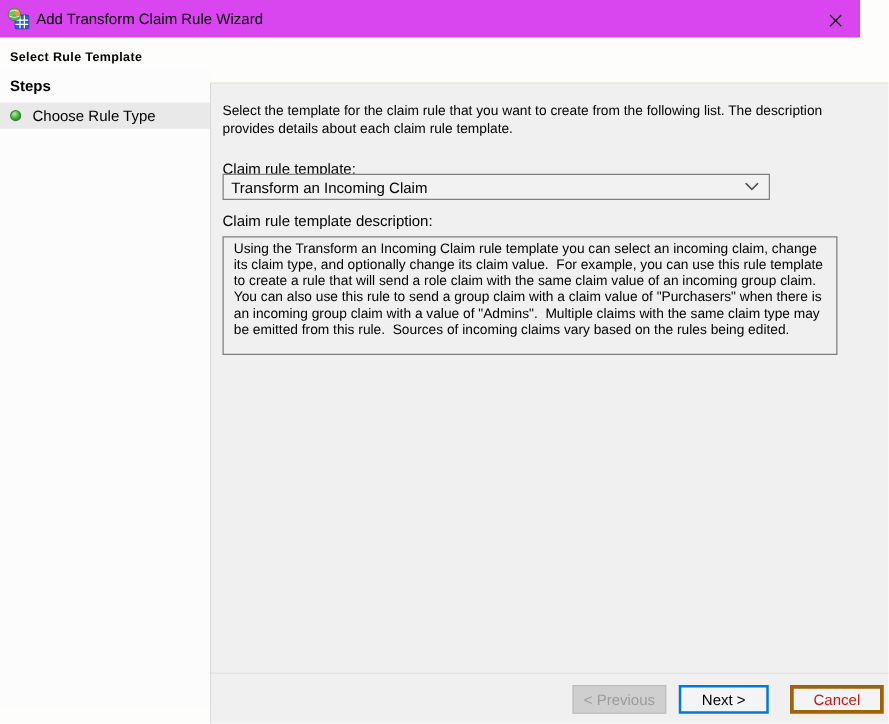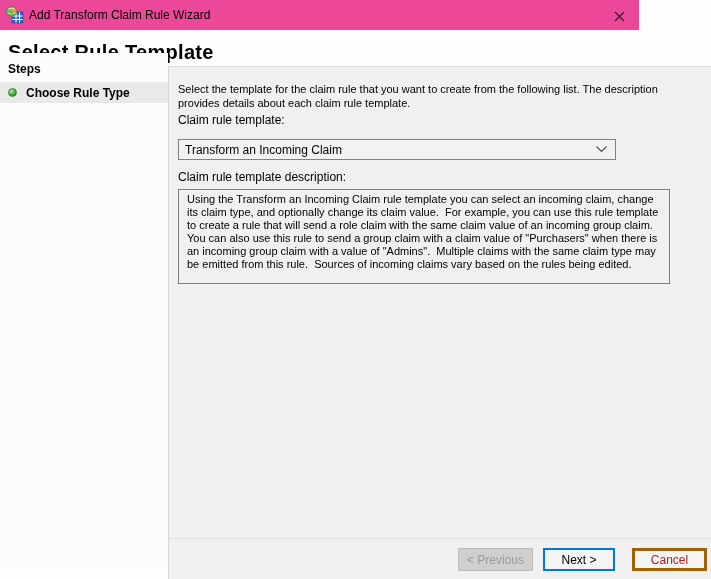--- a/index.html
+++ b/index.html
@@ -2,44 +2,44 @@
 <html><head>
 <meta charset="utf-8">
 <style>
   * { margin:0; padding:0; box-sizing:border-box; }
   html,body { background:#ffffff; }
   body { font-family:"Liberation Sans","DejaVu Sans",sans-serif; font-size:12px; color:#000; }
 
   .dialog { position:relative; width:711px; height:579px; background:#fdfdfb; overflow:hidden; }
 
   
-  .titlebar { position:absolute; top:0; left:0; width:639px; height:30px; background:#ec4899; }
+  .titlebar { position:absolute; top:0; left:0; width:688px; height:30px; background:#d946ef; }
   .app-icon { position:absolute; left:6px; top:6px; width:18px; height:18px; }
   .title-text { position:absolute; left:29px; top:8px; font-size:12px; color:#000; white-space:nowrap; }
   .close-btn { position:absolute; right:10px; top:6px; width:20px; height:20px; display:flex; align-items:center; justify-content:center; cursor:pointer; }
 
   
-  .page-title { position:absolute; left:8px; top:41px; font-size:20px; font-weight:bold; letter-spacing:0.3px; color:#000; }
+  .page-title { position:absolute; left:8px; top:41px; font-size:10px; font-weight:bold; letter-spacing:0.3px; color:#000; }
   .header-sep { position:absolute; left:0; top:66px; width:711px; height:1px; background:#dcdcdc; }
 
   
   .sidebar { position:absolute; left:0; top:53px; width:168px; height:512px; background:#fcfcfc; }
   .vdivider { position:absolute; left:168px; top:67px; width:1px; height:512px; background:#d8d8d8; }
   .steps-title { position:absolute; left:8px; top:9px; font-weight:bold; font-size:12px; }
   .step-row { position:absolute; left:0; width:168px; height:21px; display:flex; align-items:center; padding-left:8px; }
-  .step-row.active { background:#e9e9e9;font-weight:bold; }
+  .step-row.active { background:#e9e9e9; }
   .step-row .label { margin-left:9px; }
   .bullet { width:9px; height:9px; border-radius:50%; flex:0 0 auto; }
   .bullet.green { background:radial-gradient(circle at 35% 30%, #b9ecae, #3fae3f 55%, #1d7a1d); border:1px solid #2d8a2d; }
   .bullet.blue  { background:radial-gradient(circle at 35% 30%, #a9cdf4, #2f6fc4 55%, #174d93); border:1px solid #2a5ea8; }
 
   
   .main { position:absolute; left:169px; top:67px; width:542px; height:512px; background:#f0f0f0; }
   .intro { position:absolute; left:9px; top:15px; width:521px; font-size:11px; line-height:14px; }
-  .tmpl-label { position:absolute; left:9px; top:46px; font-size:12px;text-align:center; }
+  .tmpl-label { position:absolute; left:9px; top:61px; font-size:12px;text-align:center; }
   .combobox { position:absolute; left:9px; top:72px; width:438px; height:21px; background:#f2f2f2; border:1px solid #818181; display:flex; align-items:center; cursor:default; }
   .combobox .value { padding-left:6px; flex:1 1 auto; font-size:12px; white-space:nowrap; overflow:hidden; }
   .combobox .chev { flex:0 0 auto; padding-right:8px; display:flex; align-items:center; }
   .desc-label { position:absolute; left:9px; top:103px; font-size:12px; }
   .desc-box { position:absolute; left:9px; top:122px; width:492px; height:95px; background:#f0f0f0; border:1px solid #7e7e7e; overflow:hidden; }
   .desc-text { padding:3px 8px 0 8px; font-size:11px; line-height:13px; white-space:pre-wrap; }
 
   
   .footer-sep { position:absolute; left:0; top:471px; width:542px; height:1px; background:#dfdfdf; }
   .btn { position:absolute; top:481px; height:23px; font-size:12px; font-family:inherit; text-align:center; cursor:pointer; }

